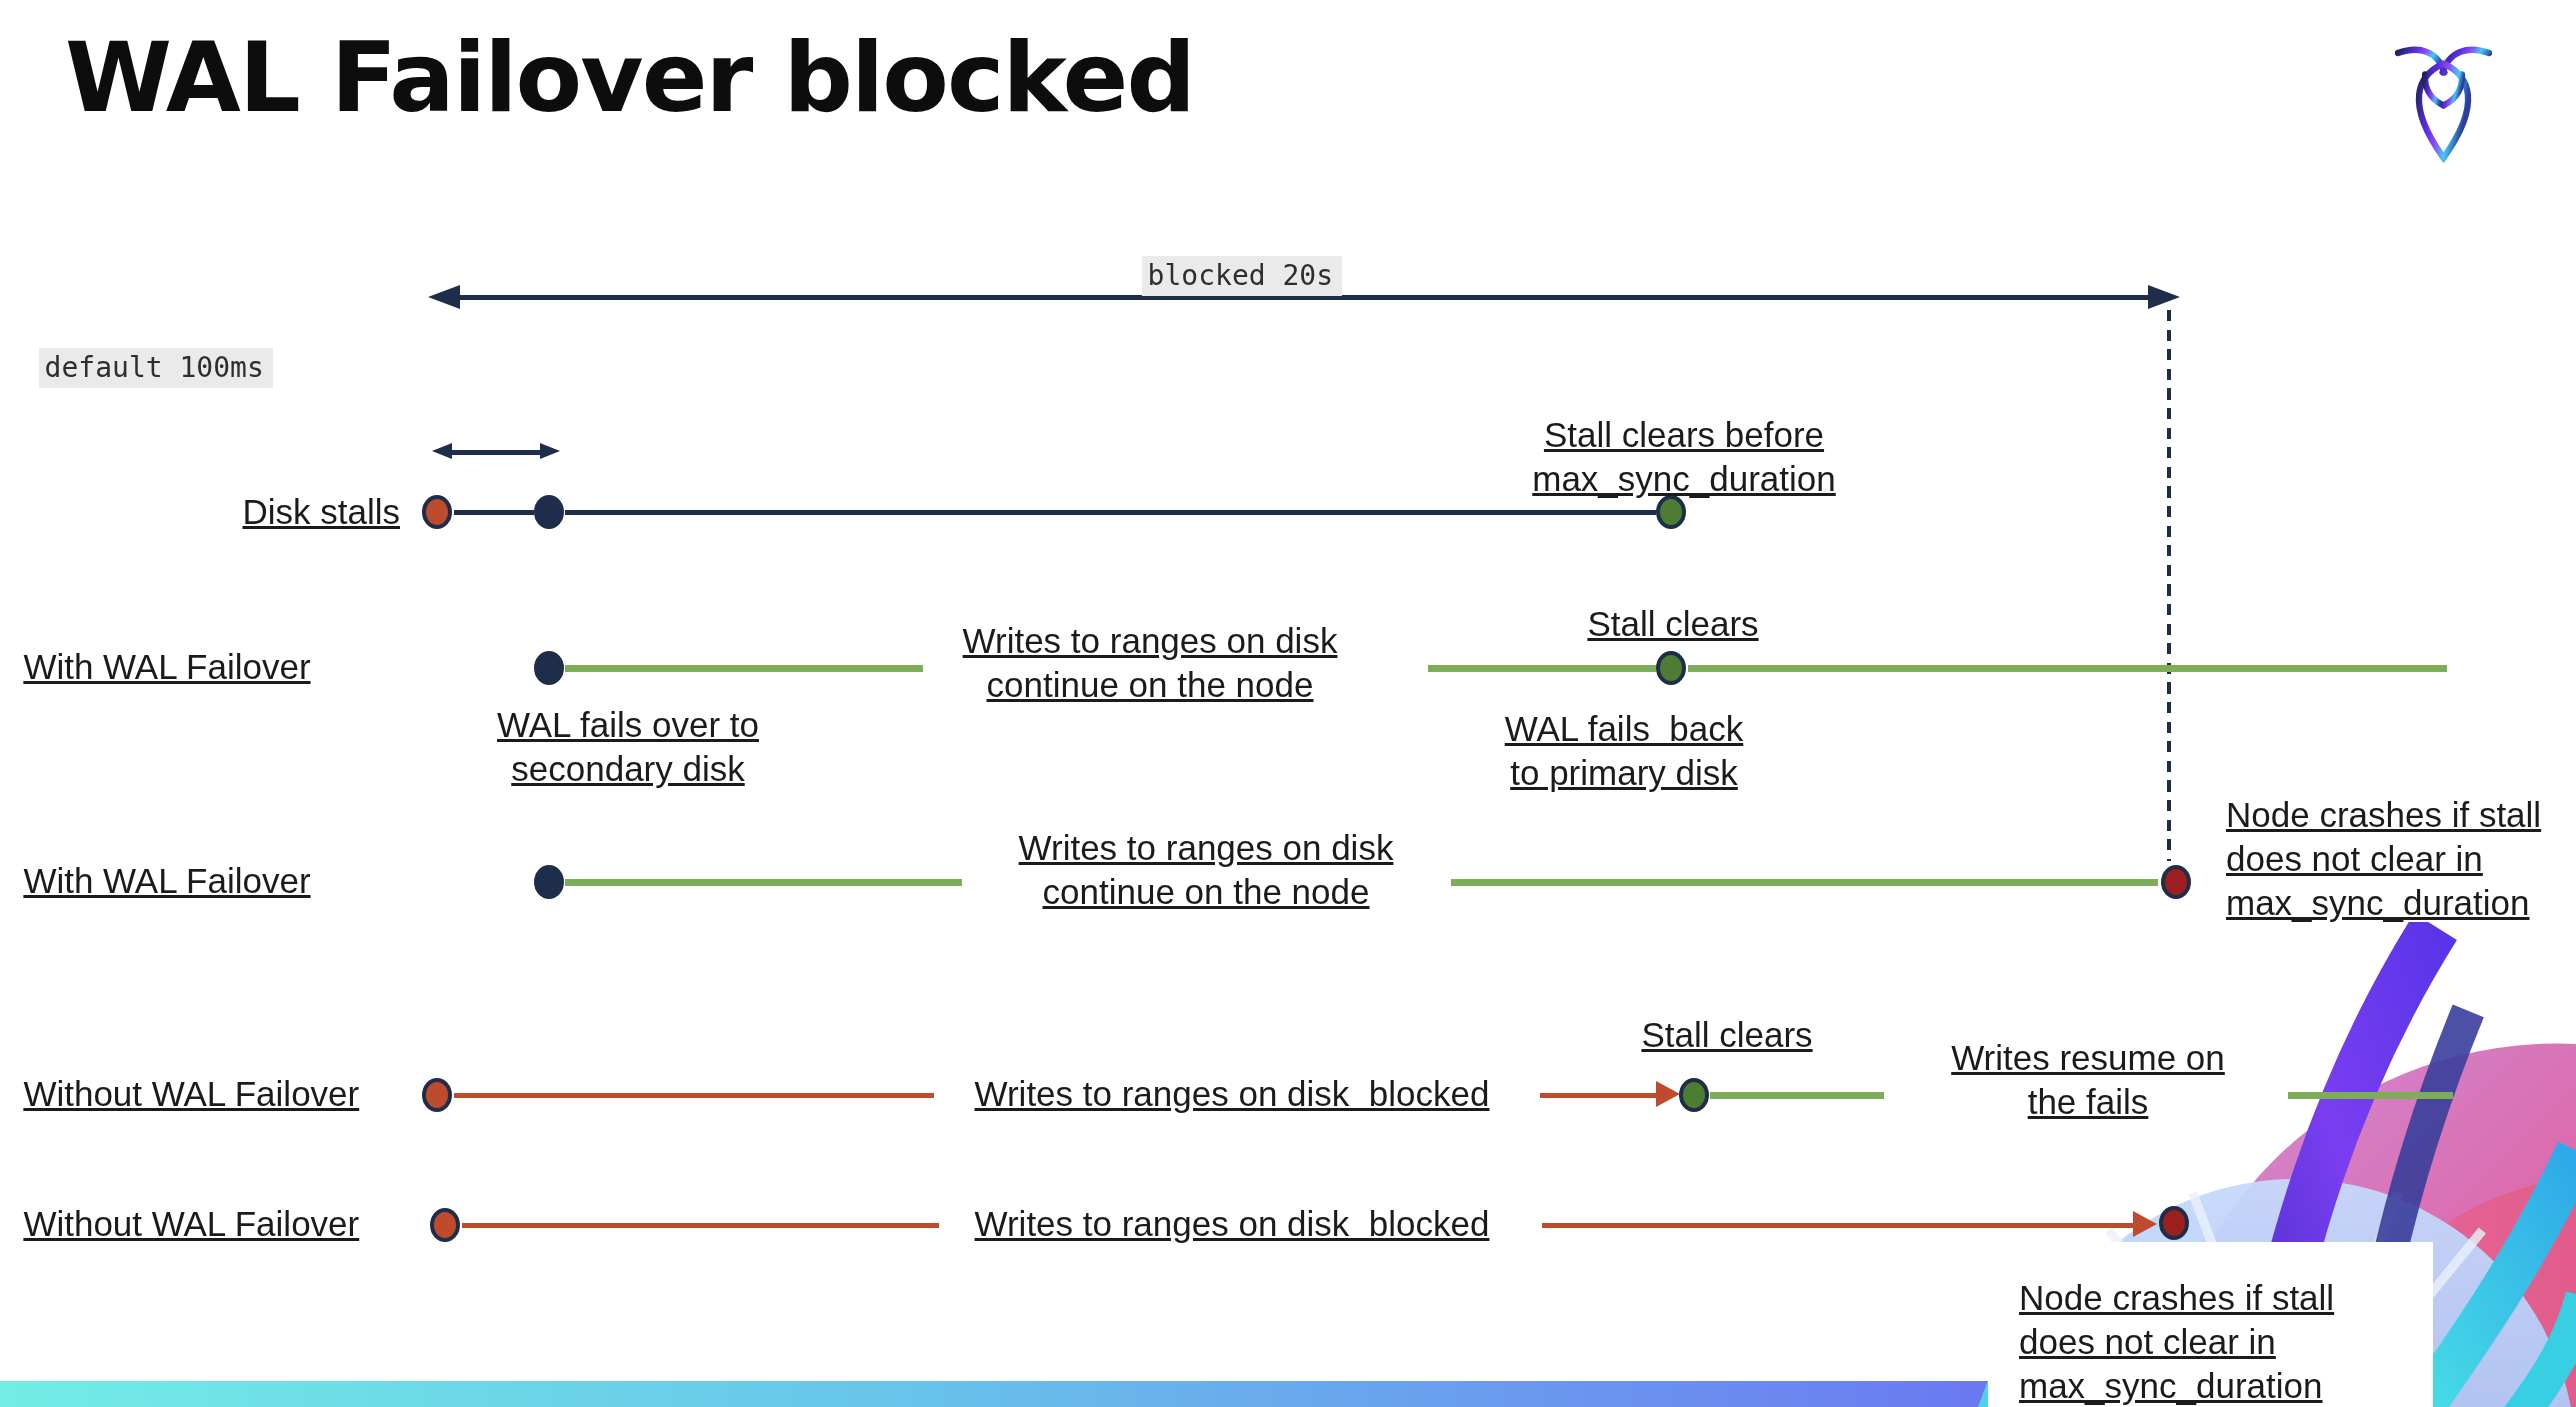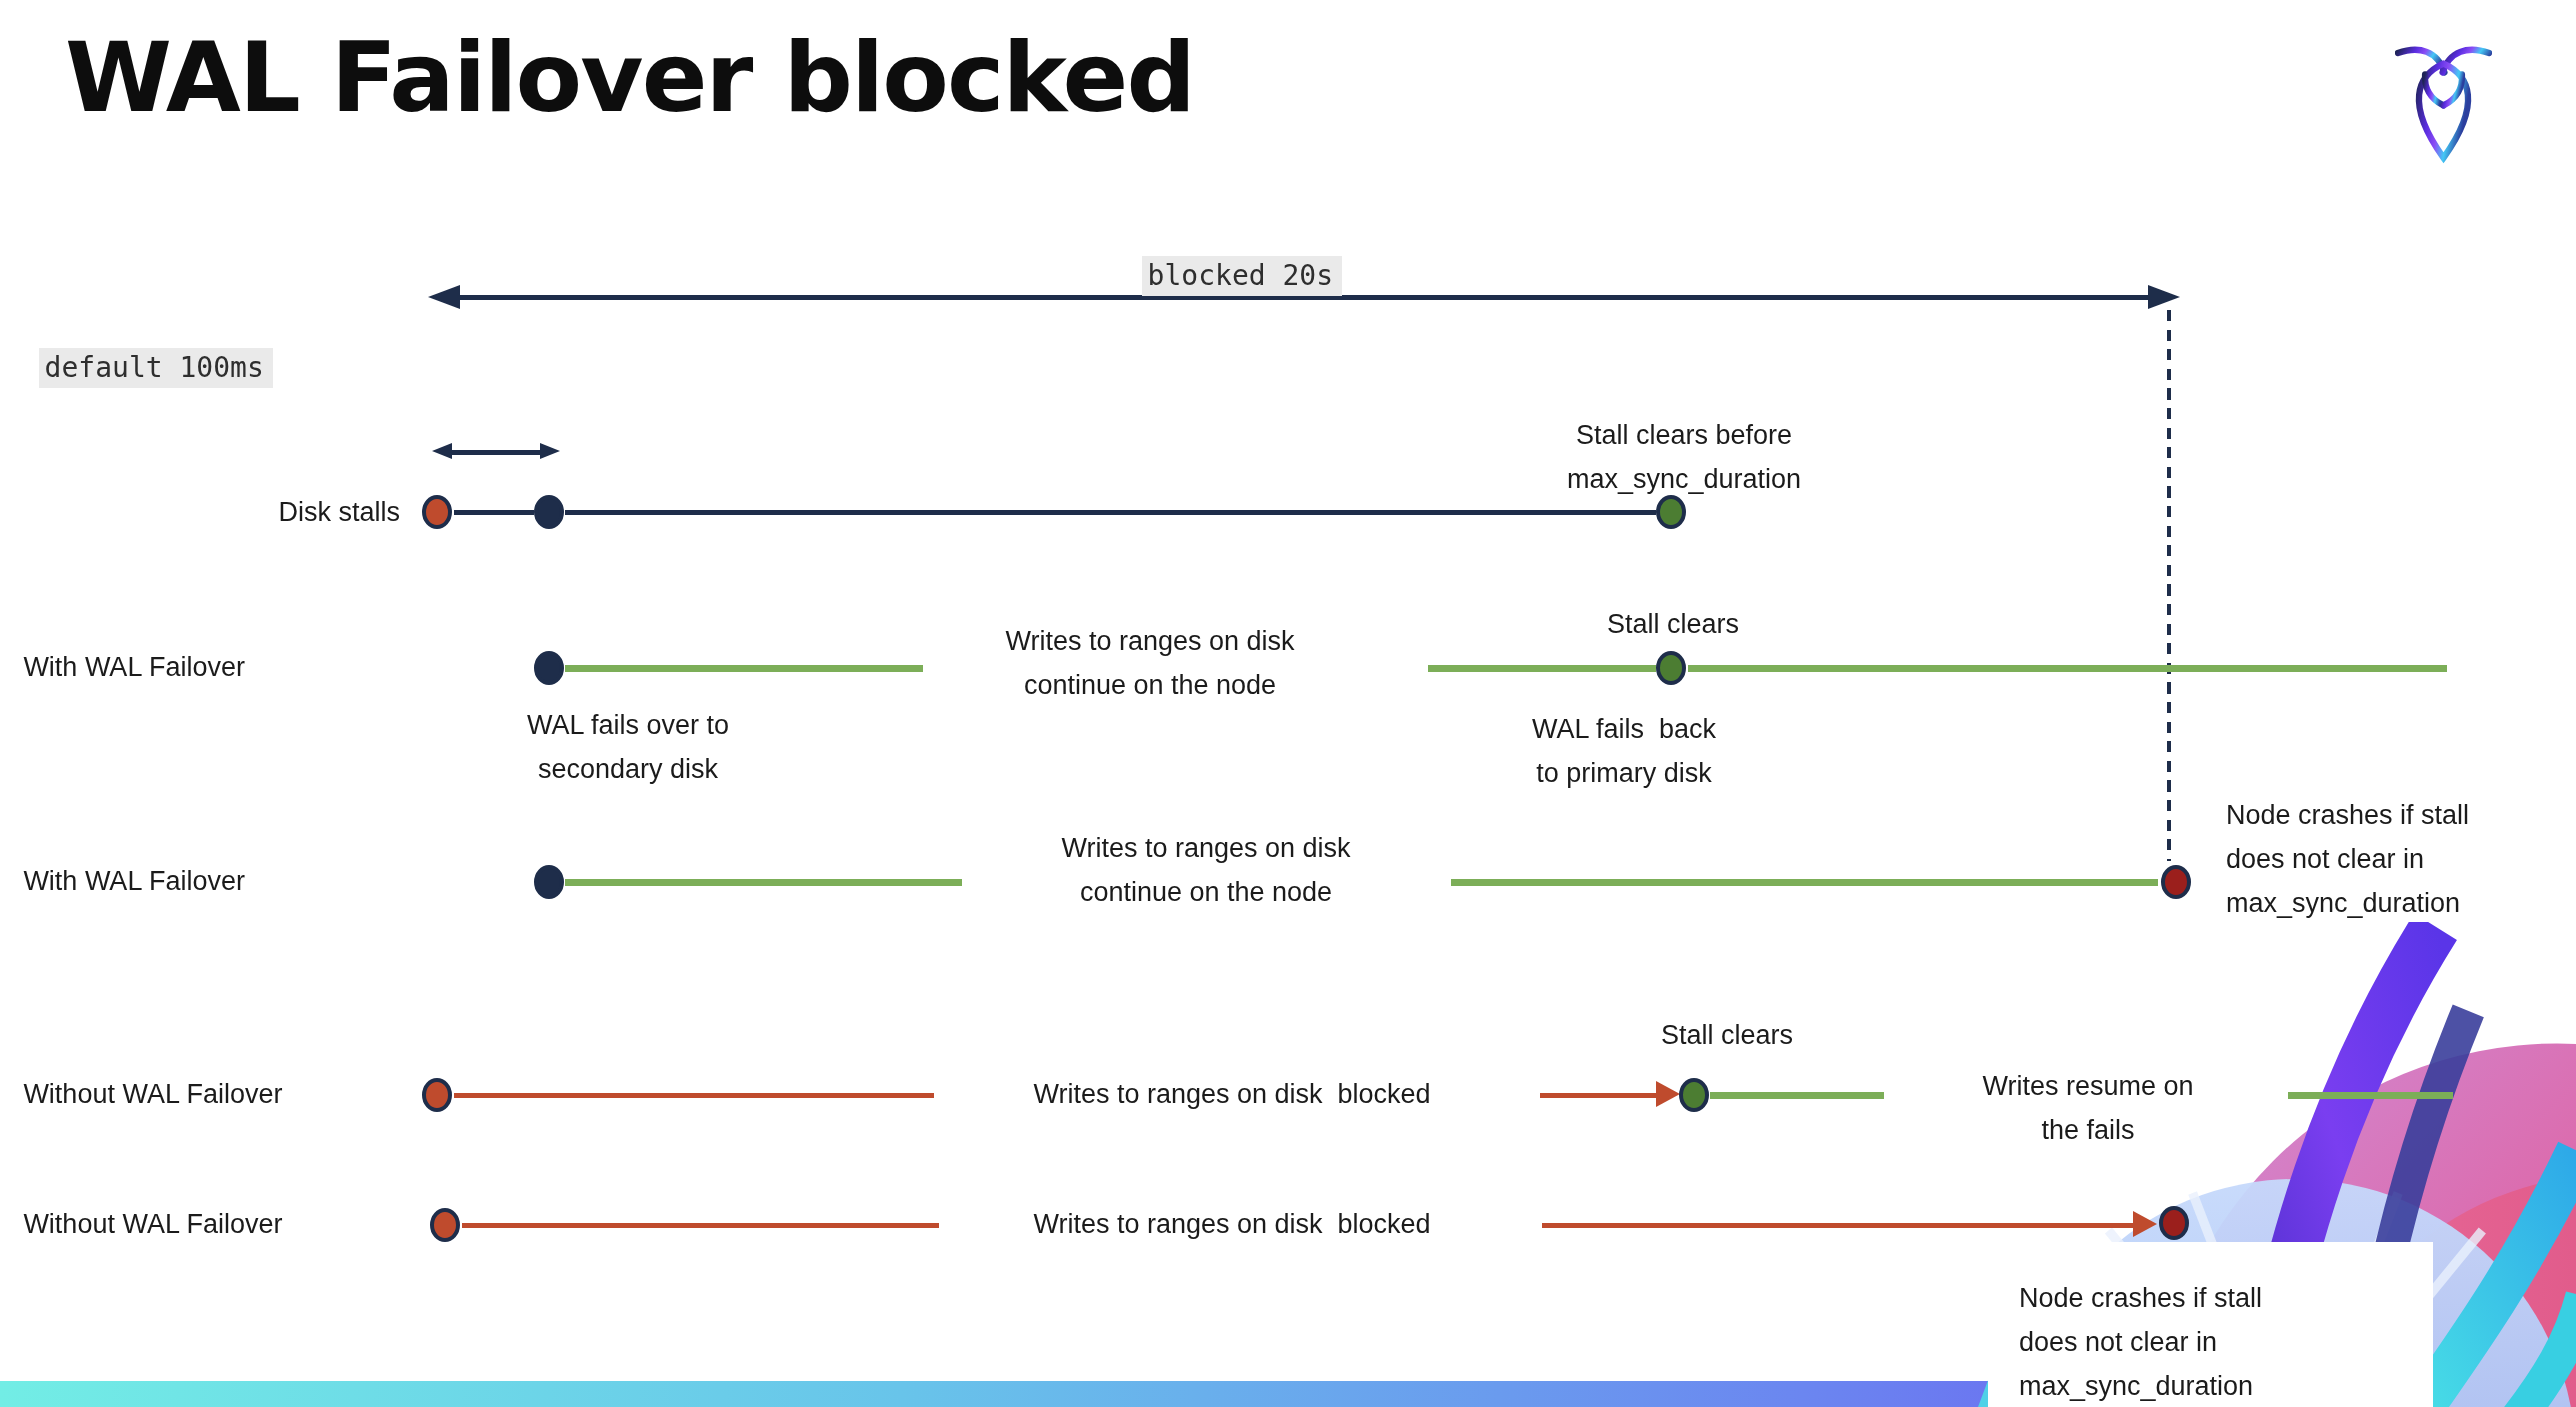--- a/index.html
+++ b/index.html
@@ -19,21 +19,21 @@
   .red-dot{background:var(--red);}
   .green-dot{background:var(--greenDot);}
   .navy-dot{background:var(--navy);}
   .darkred-dot{background:var(--darkRed);}
   .tri{position:absolute;width:0;height:0;z-index:3;}
   .tri-left{border-top:12px solid transparent;border-bottom:12px solid transparent;border-right:32px solid var(--navy);}
   .tri-right{border-top:12px solid transparent;border-bottom:12px solid transparent;border-left:32px solid var(--navy);}
   .tri-left-sm{border-top:8.4px solid transparent;border-bottom:8.4px solid transparent;border-right:20.6px solid var(--navy);}
   .tri-right-sm{border-top:8.4px solid transparent;border-bottom:8.4px solid transparent;border-left:20.6px solid var(--navy);}
   .tri-red{border-top:13px solid transparent;border-bottom:13px solid transparent;border-left:24px solid var(--red);}
-  .lbl{position:absolute;font-size:27px;line-height:44px;color:#1b1b1b;white-space:pre-wrap;z-index:5;}
+  .lbl{position:absolute;font-size:35px;line-height:44px;color:#1b1b1b;white-space:pre-wrap;z-index:5;text-decoration:underline;}
   .center{transform:translateX(-50%);text-align:center;}
   .right{text-align:right;}
   .mono{position:absolute;font-family:"DejaVu Sans Mono","Liberation Mono",monospace;
         font-size:28px;line-height:34px;color:#2e2e2e;background:var(--labelBg);
         padding:2.8px 9.3px 2.8px 5.6px;z-index:5;white-space:pre;}
   .whitebox{position:absolute;background:#ffffff;z-index:4;}
   .bar{position:absolute;left:0;top:1381px;width:2576px;height:27px;z-index:1;
        background:linear-gradient(90deg,#72EDE5 0%,#68C4EA 35%,#6B86F0 70%,#6A49F2 100%);}
   .art{position:absolute;left:1940px;top:922px;z-index:2;}
 </style>
@@ -148,21 +148,21 @@
 
   <div class="lbl" style="left:23.4px;top:1072px">Without WAL Failover</div>
   <div class="dot red-dot" style="left:422px;top:1078px"></div>
   <div class="hline red" style="left:454px;top:1093px;width:480px"></div>
   <div class="lbl center" style="left:1232px;top:1072px">Writes to ranges on disk  blocked</div>
   <div class="hline red" style="left:1540px;top:1093px;width:122px"></div>
   <div class="tri tri-red" style="left:1656px;top:1081px"></div>
   <div class="lbl center" style="left:1727px;top:1013px">Stall clears</div>
   <div class="dot green-dot" style="left:1679px;top:1078px"></div>
   <div class="hline green" style="left:1710px;top:1092px;width:174px"></div>
-  <div class="lbl center" style="left:2088px;top:1064px"><div>Writes resume on</div><div>the fails</div></div>
+  <div class="lbl center" style="left:2088px;top:1036px"><div>Writes resume on</div><div>the fails</div></div>
   <div class="hline green" style="left:2288px;top:1092px;width:165px"></div>
 
   <div class="lbl" style="left:23.4px;top:1202px">Without WAL Failover</div>
   <div class="dot red-dot" style="left:430px;top:1208px"></div>
   <div class="hline red" style="left:462px;top:1223px;width:477px"></div>
   <div class="lbl center" style="left:1232px;top:1202px">Writes to ranges on disk  blocked</div>
   <div class="hline red" style="left:1542px;top:1223px;width:594px"></div>
   <div class="tri tri-red" style="left:2133px;top:1211px"></div>
   <div class="dot darkred-dot" style="left:2159px;top:1206px"></div>
   <div class="whitebox" style="left:1988px;top:1242px;width:445px;height:165px">

